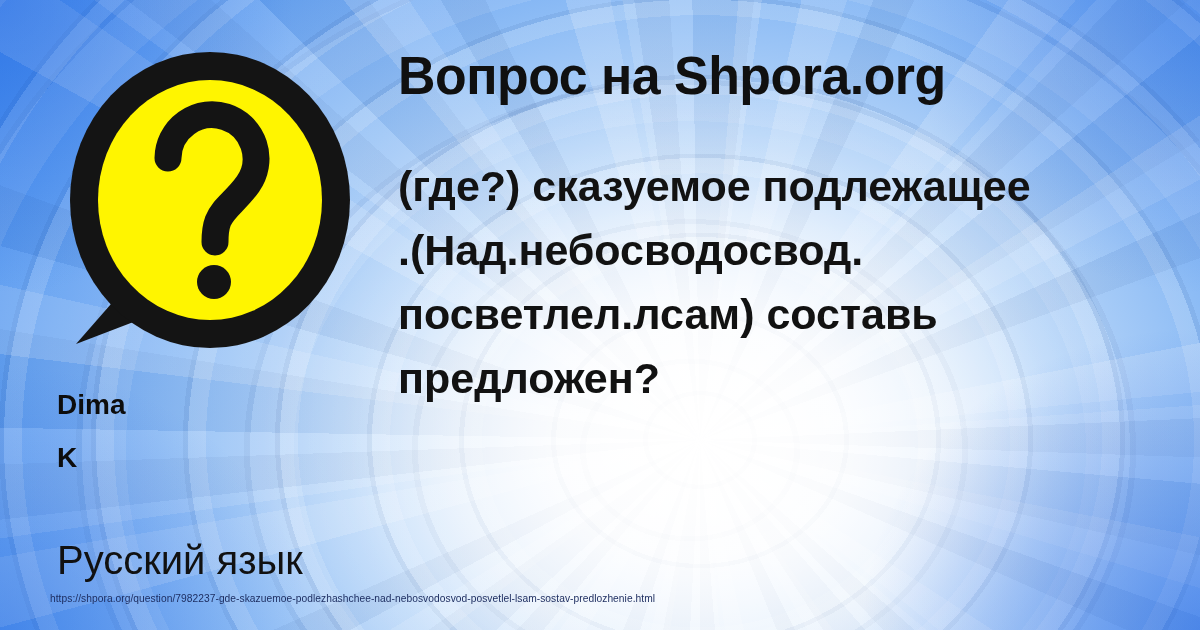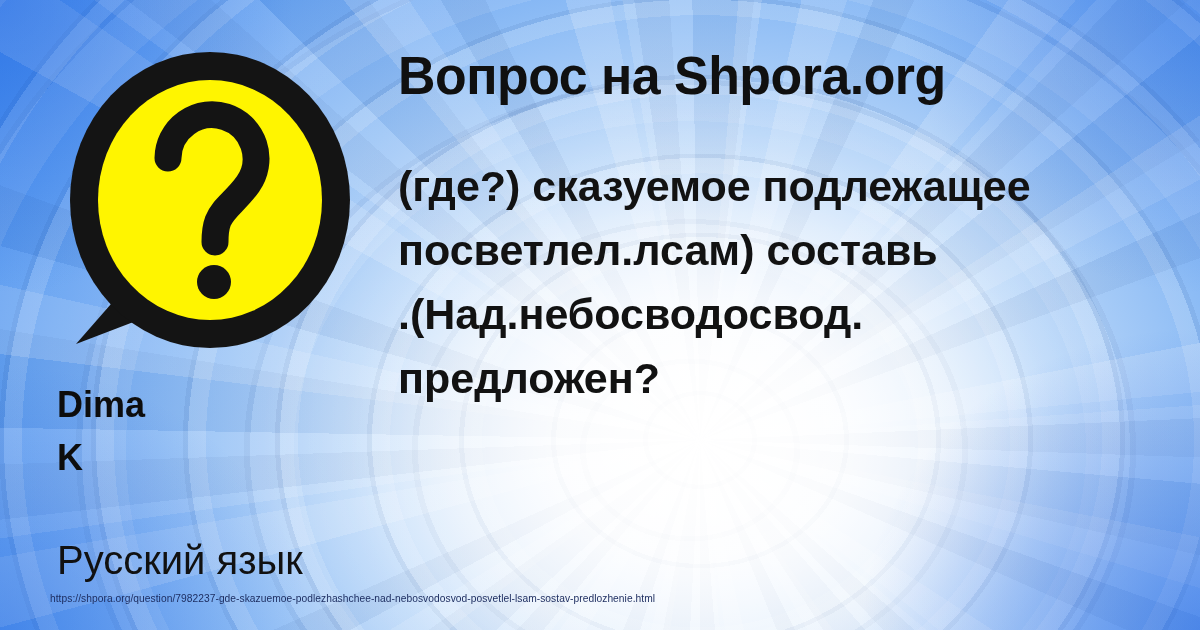--- a/index.html
+++ b/index.html
@@ -130,21 +130,21 @@
     color: #121212;
     font-weight: bold;
   }
   #question .qline { display: block; white-space: nowrap; }
 
   
   #author {
     position: absolute;
     left: 57px;
     top: 378px;
-    font-size: 36px;
+    font-size: 28px;
     line-height: 53px;
     font-weight: bold;
     color: #0d0d0d;
     width: 300px;
   }
   #author .aline { display: block; }
 
   
   #subject {
     position: absolute;
@@ -199,22 +199,22 @@
                  c-3 8 -3 14 -3 21" fill="none" stroke="#141414" stroke-width="27" stroke-linecap="round" stroke-linejoin="round"></path>
 
         <circle cx="156" cy="230" r="17" fill="#141414"></circle>
       </svg>
     </div>
 
     <div id="title">Вопрос на Shpora.org</div>
 
     <div id="question">
       <span class="qline">(где?) сказуемое подлежащее</span>
+      <span class="qline">.(Над.небосводосвод.</span>
       <span class="qline">посветлел.лсам) составь</span>
-      <span class="qline">.(Над.небосводосвод.</span>
       <span class="qline">предложен?</span>
     </div>
 
     <div id="author">
       <span class="aline">Dima</span>
       <span class="aline">K</span>
     </div>
 
     <div id="subject">Русский язык</div>
 

